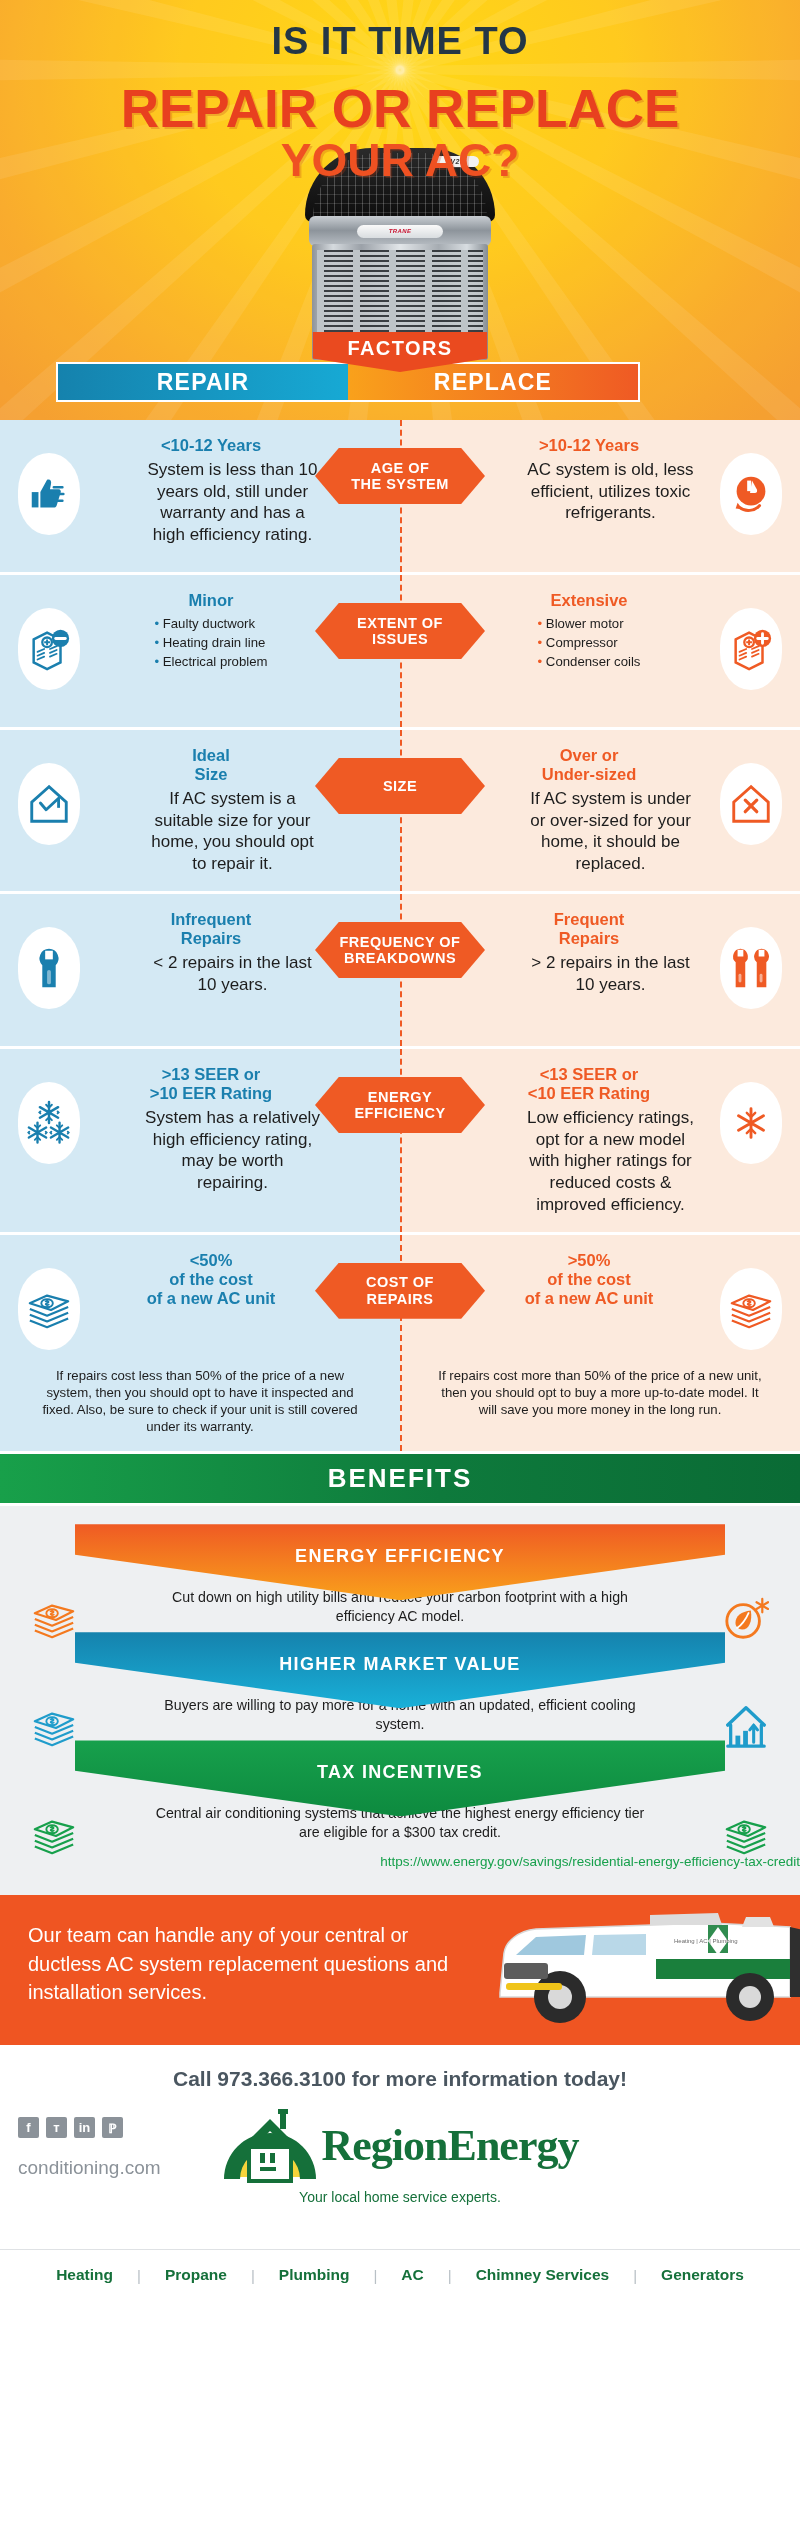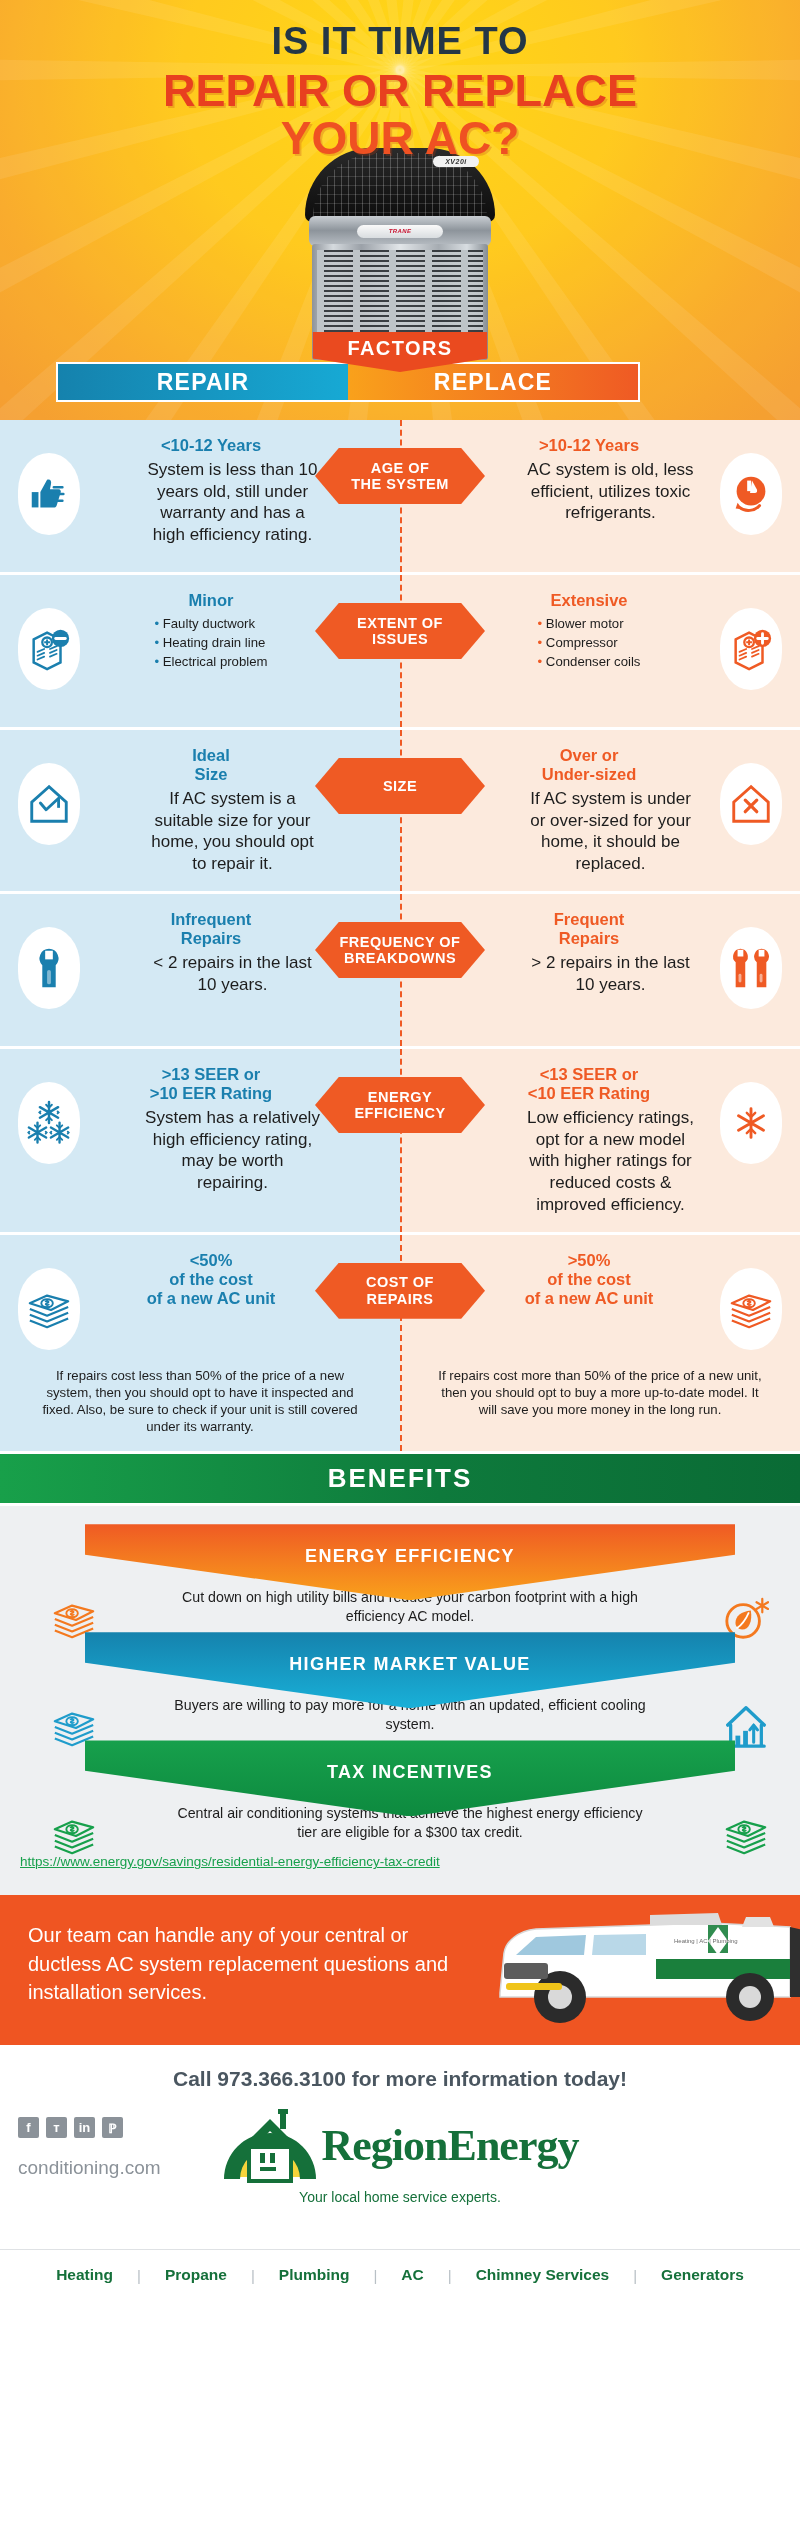--- a/index.html
+++ b/index.html
@@ -22,22 +22,22 @@
     background:rgba(255,255,255,0.085);
     transform-origin:50% 0%;
     clip-path:polygon(48% 0, 52% 0, 100% 100%, 0 100%);
   }
   .hero-inner { position:relative; z-index:3; padding-top:22px; text-align:center; }
   .t1 {
     font-size:38px; font-weight:bold; letter-spacing:1px;
     color:#243746; line-height:1.05;
   }
   .t2 {
-    font-size:45px; font-weight:bold; color:#e8401f; letter-spacing:0px;
-    line-height:1.0; margin-top:6px;
+    font-size:53px; font-weight:bold; color:#e8401f; letter-spacing:0px;
+    line-height:1.0; margin-top:20px;
     text-shadow:2px 2px 0 rgba(190,60,20,.25);
   }
   .t3 {
     font-size:46px; font-weight:bold; color:#ef5122; letter-spacing:0px;
     line-height:1.0; margin-top:2px;
     text-shadow:2px 2px 0 rgba(190,60,20,.25);
   }
 
   
   .ac-unit { position:absolute; left:50%; transform:translateX(-50%); top:148px; width:190px; height:210px; z-index:2; }
@@ -154,35 +154,35 @@
   }
 
   
   .ben-head {
     height:52px; background:linear-gradient(90deg,#18a04a 0%,#0e7a3c 55%,#0a6b35 100%);
     color:#fff; font-size:26px; font-weight:bold; letter-spacing:2px;
     display:flex; align-items:center; justify-content:center;
     border-bottom:3px solid #fff;
   }
   .ben-wrap { background:#eef0f2; padding:18px 0 20px 0; }
-  .ben { position:relative; margin-bottom:6px;margin-left:20px; }
+  .ben { position:relative; margin-bottom:6px; }
   .ben-banner {
     width:650px; margin:0 auto; height:76px; color:#fff;
     font-size:18px; font-weight:bold; letter-spacing:1.3px;
     display:flex; align-items:flex-start; justify-content:center; padding-top:22px;
     clip-path:polygon(0 0,100% 0,100% 40%,50% 100%,0 40%);
   }
   .b1 { background:linear-gradient(180deg,#ef5a24 0%,#f9a11b 100%); }
   .b2 { background:linear-gradient(180deg,#1582ad 0%,#19b0d8 100%); }
   .b3 { background:linear-gradient(180deg,#17a04c 0%,#0d8a3f 100%); }
   .ben-body {
     text-align:center; font-size:14.2px; line-height:1.34; color:#1d1d1d;
     padding:2px 150px 0 150px; margin-top:-14px;
   }
-  .ben-link { text-align:left; font-size:13.5px; color:#17a04c; margin-top:12px;text-decoration:underline; }
+  .ben-link { text-align:right; font-size:13.5px; color:#17a04c; margin-top:12px; }
   .ben-ico { position:absolute; top:56px; width:80px; height:78px; display:flex; align-items:center; justify-content:center; }
   .ben-ico.l { left:14px; }
   .ben-ico.r { right:14px; }
 
   
   .cta { position:relative; height:150px; background:#ef5522; overflow:hidden; }
   .cta-txt {
     position:absolute; left:28px; top:26px; width:430px;
     color:#ffffff; font-size:20px; line-height:1.42;
   }

